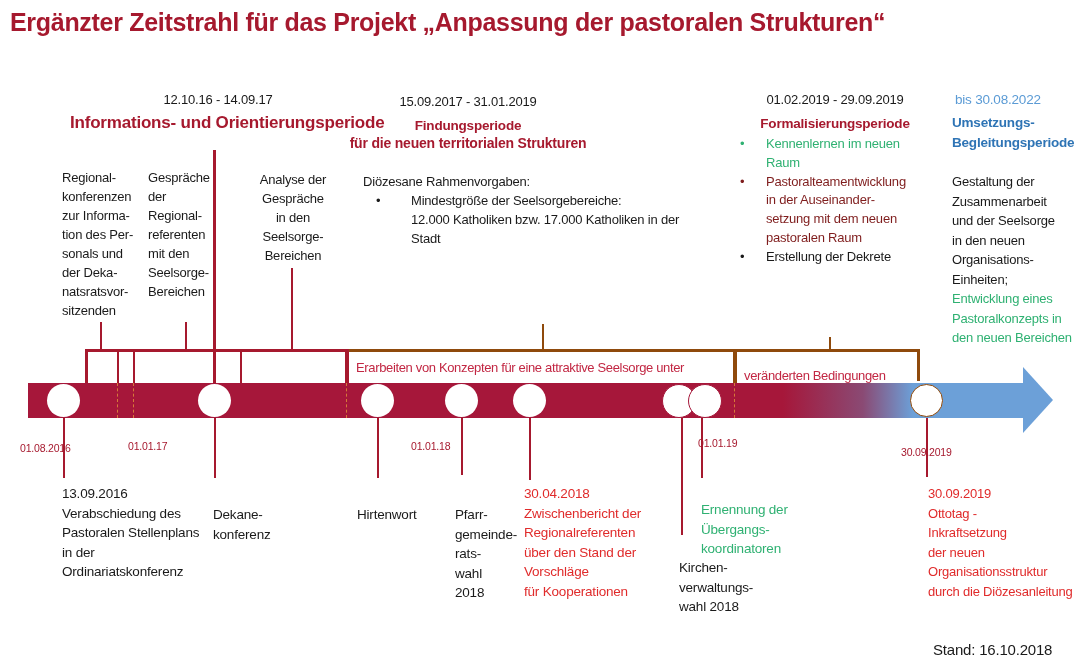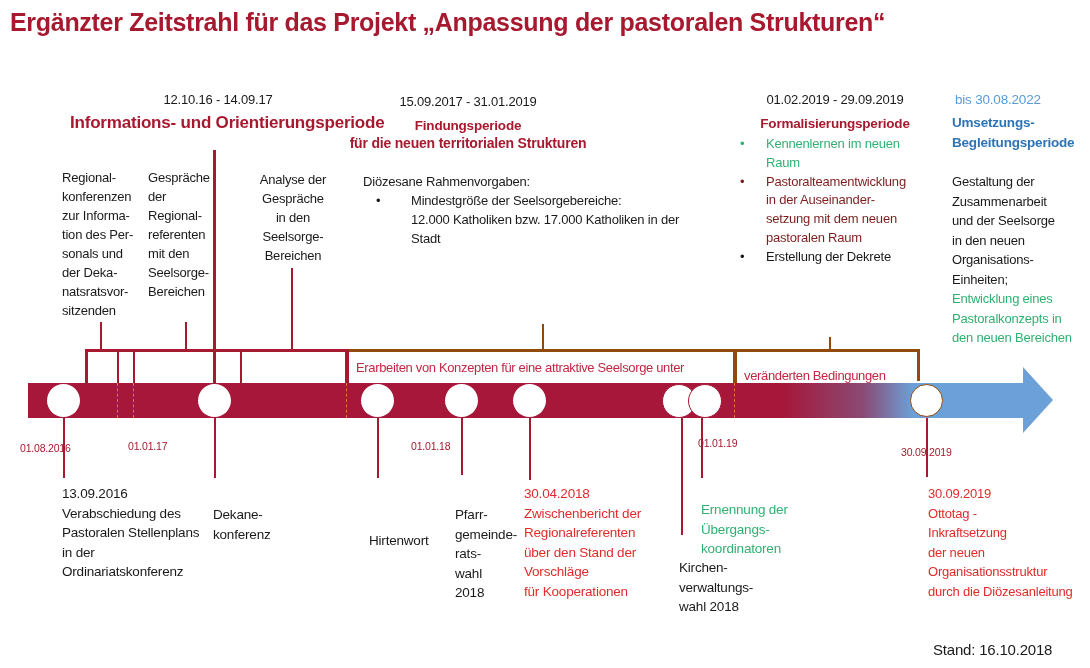--- a/index.html
+++ b/index.html
@@ -165,21 +165,21 @@
   <div class="datelabel" style="left:698px;top:437px;">01.01.19</div>
   <div class="datelabel" style="left:901px;top:446px;">30.09.2019</div>
 
   <div class="txt" style="left:62px;top:484px;width:160px;font-size:13.5px;line-height:19.5px;">13.09.2016
 Verabschiedung des
 Pastoralen Stellenplans
 in der
 Ordinariatskonferenz</div>
   <div class="txt" style="left:213px;top:505px;width:80px;font-size:13.5px;line-height:19.5px;">Dekane-
 konferenz</div>
-  <div class="txt nowrap" style="left:369px;top:505px;font-size:13.5px;margin-top:26px;">Hirtenwort</div>
+  <div class="txt nowrap" style="left:357px;top:505px;font-size:13.5px;">Hirtenwort</div>
   <div class="txt" style="left:455px;top:505px;width:70px;font-size:13.5px;line-height:19.5px;">Pfarr-
 gemeinde-
 rats-
 wahl
 2018</div>
   <div class="txt" style="left:524px;top:484px;width:150px;font-size:13.5px;line-height:19.5px;color:#E02B2B;">30.04.2018
 Zwischenbericht der
 Regionalreferenten
 über den Stand der
 Vorschläge

